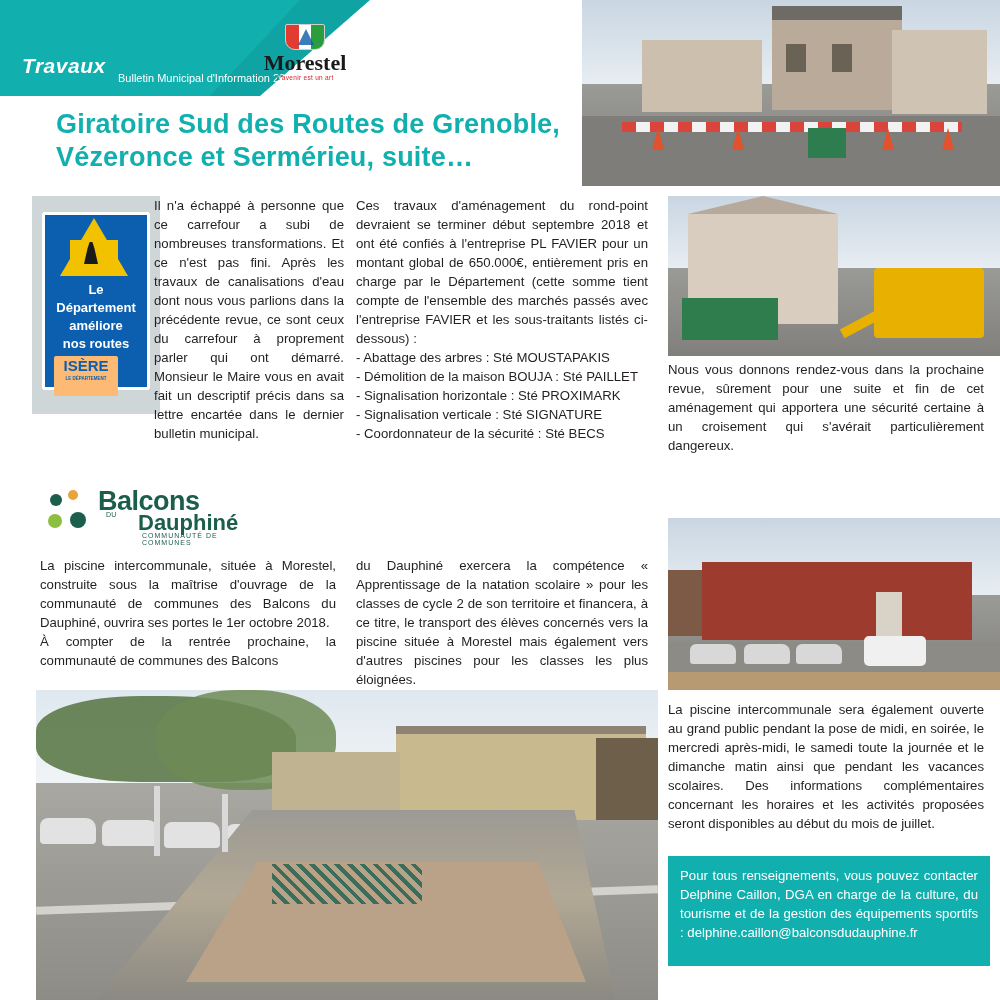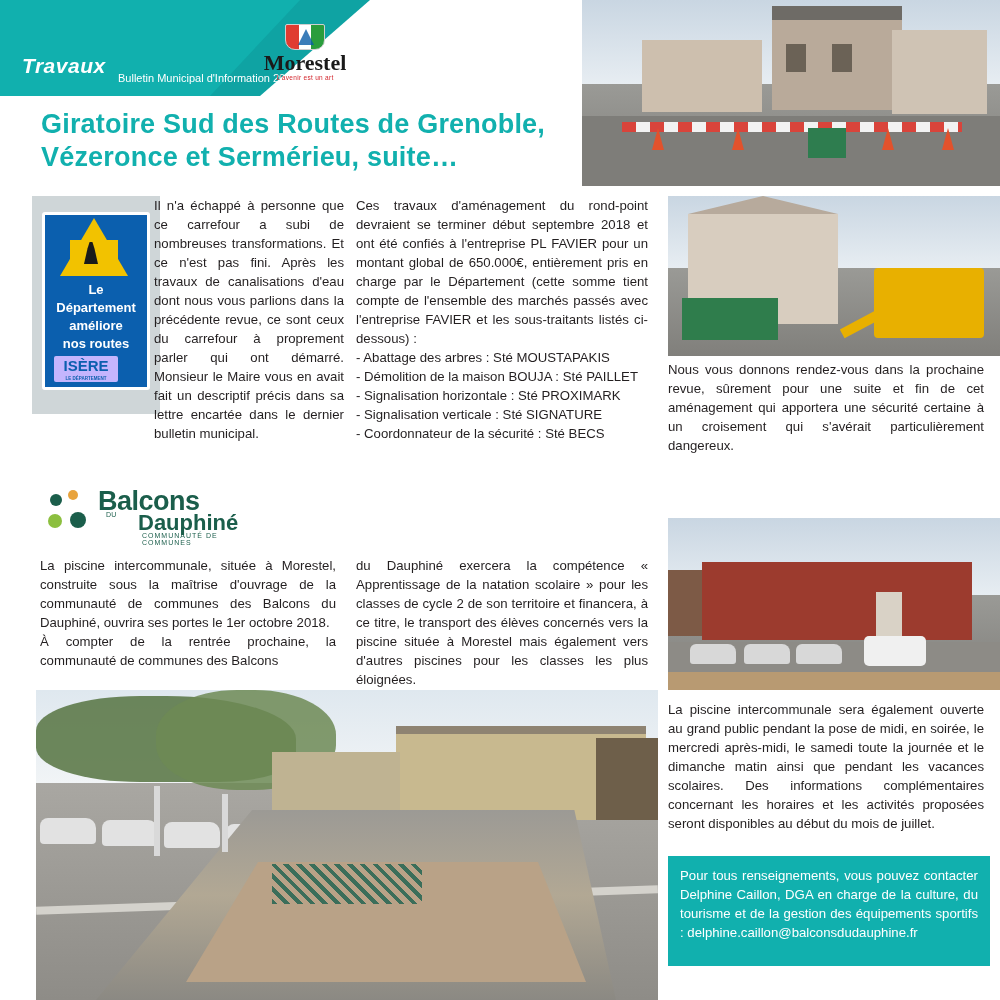--- a/index.html
+++ b/index.html
@@ -140,27 +140,27 @@
 
   
   #photo-sign { left: 20px; top: 196px; width: 128px; height: 218px; background:#cfd6d8;margin-left:12px; }
   #photo-sign .blue { position:absolute; left:10px; top:16px; width:108px; height:178px; background:#0b5fae; border:3px solid #ffffff; border-radius:3px; }
   #photo-sign .tri { position:absolute; left:28px; top:22px; width:0;height:0;border-left:34px solid transparent;border-right:34px solid transparent;border-bottom:58px solid #f2c200;}
   #photo-sign .tri:after{content:"";position:absolute;left:-24px;top:22px;width:48px;height:32px;background:#f2c200;}
   #photo-sign .man{position:absolute;left:52px;top:46px;width:14px;height:22px;background:#1a1a1a;clip-path:polygon(40% 0,60% 0,75% 30%,100% 100%,0 100%,25% 30%);}
   #photo-sign .l1{position:absolute;left:0;right:0;top:86px;color:#fff;text-align:center;font-size:13px;font-weight:bold;}
   #photo-sign .l2{position:absolute;left:0;right:0;top:104px;color:#fff;text-align:center;font-size:13px;font-weight:bold;}
   #photo-sign .l3{position:absolute;left:0;right:0;top:122px;color:#fff;text-align:center;font-size:13px;font-weight:bold;}
-  #photo-sign .isere{position:absolute;left:22px;top:146px;width:64px;height:26px;background:#c4b5fd;border-radius:2px;color:#0b5fae;font-weight:bold;font-size:15px;text-align:center;line-height:20px;}
+  #photo-sign .isere{position:absolute;left:22px;top:146px;width:64px;height:40px;background:#fdba74;border-radius:2px;color:#0b5fae;font-weight:bold;font-size:15px;text-align:center;line-height:20px;}
   #photo-sign .isere small{display:block;font-size:4.5px;line-height:5px;color:#0b5fae;}
 
   
   h1.title {
     position: absolute;
-    left: 41px; top: 108px;
+    left: 56px; top: 108px;
     width: 560px;
     color: #11b0ae;
     font-size: 27px;
     font-weight: bold;
     line-height: 33px;
     letter-spacing: .2px;
   }
   h2.title2 {
     position: absolute;
     left: 268px; top: 482px;

